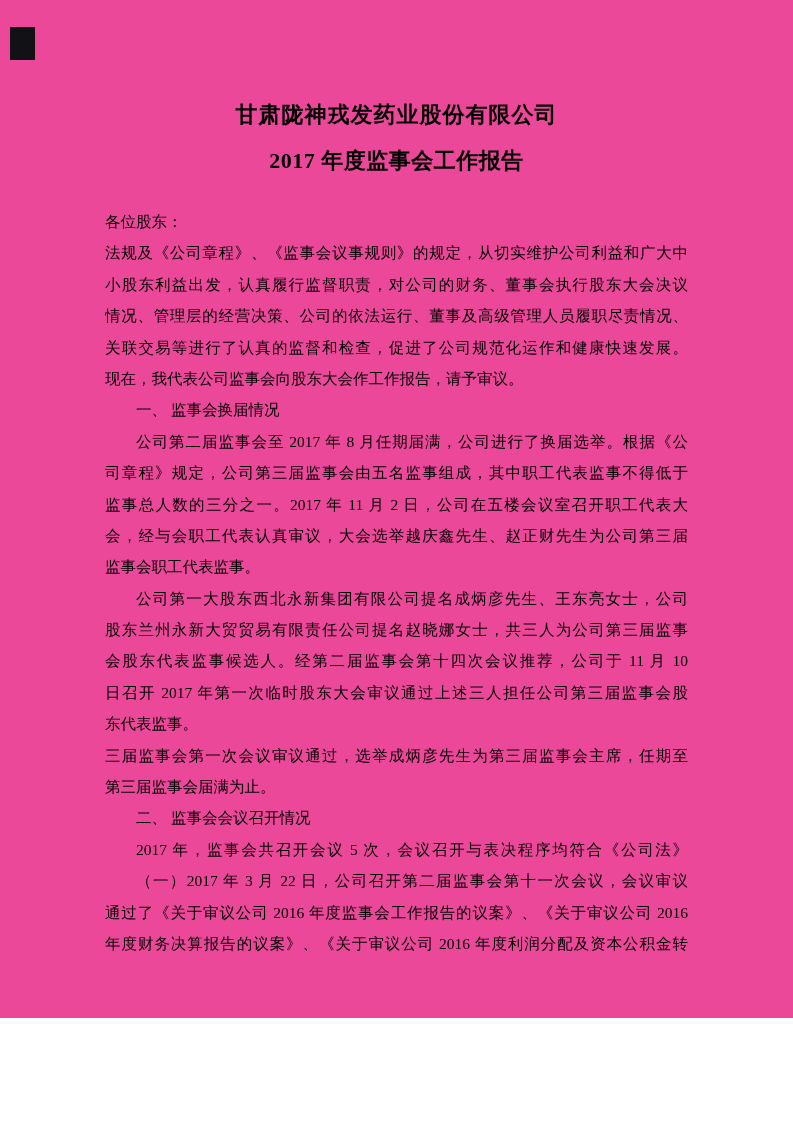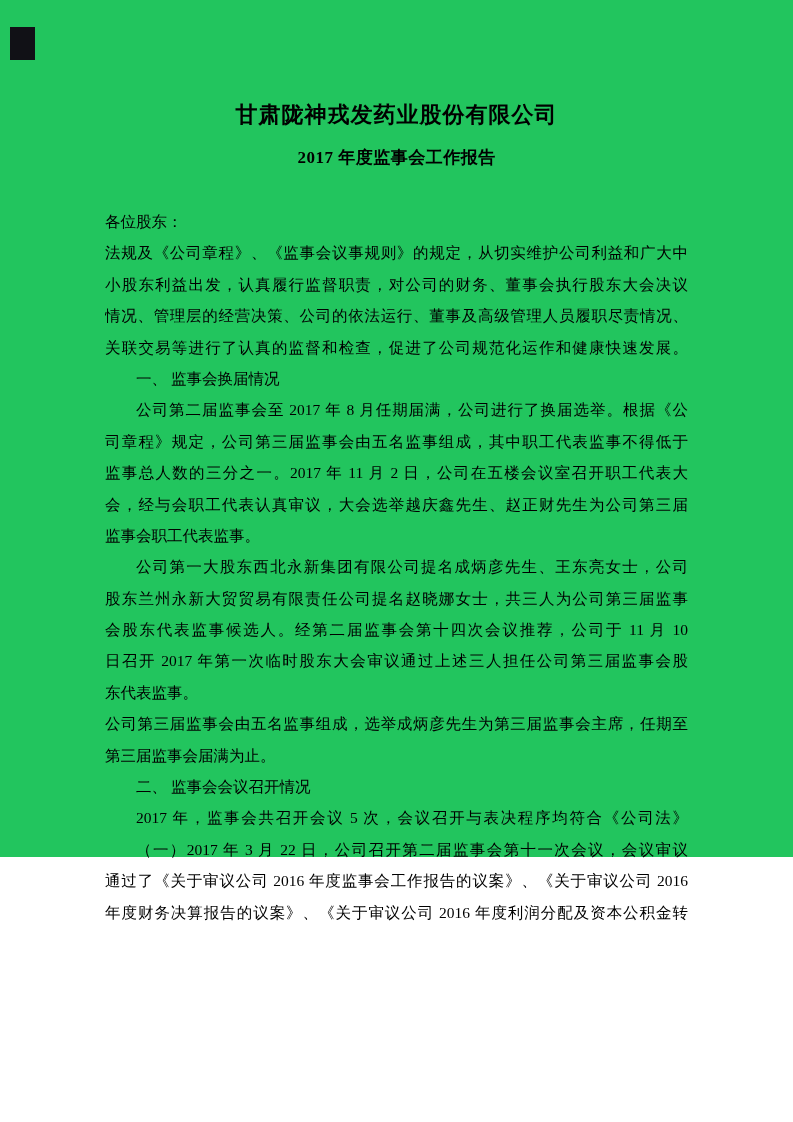--- a/index.html
+++ b/index.html
@@ -5,22 +5,22 @@
   html, body { margin: 0; padding: 0; }
   body {
     width: 793px; height: 1122px;
     background: #ffffff;
     font-family: "Liberation Serif", "DejaVu Serif", serif;
     color: #000000;
     overflow: hidden;
   }
   .page {
     position: relative;
-    width: 793px; height: 857px;
-    background: #22c55e;
+    width: 793px; height: 1018px;
+    background: #ec4899;
   }
   .corner-mark {
     position: absolute;
     left: 10px; top: 27px;
     width: 25px; height: 33px;
   }
   .doc-title {
     position: absolute;
     left: 0; right: 0;
     top: 100px;
@@ -29,21 +29,21 @@
     font-size: 22px;
     font-weight: bold;
     letter-spacing: 1px;
   }
   .doc-subtitle {
     position: absolute;
     left: 0; right: 0;
     top: 146px;
     margin: 0;
     text-align: center;
-    font-size: 17px;
+    font-size: 22px;
     font-weight: bold;
     letter-spacing: 0.5px;
   }
   .doc-body {
     position: absolute;
     left: 105px;
     top: 206px;
     width: 583px;
     font-size: 15.5px;
     line-height: 31.4px;
@@ -73,40 +73,41 @@
 
   <div class="doc-body">
       <div class="block salutation">
         <div class="line">各位股东：</div>
       </div>
       <div class="block para">
         <div class="line fill">法规及《公司章程》、《监事会议事规则》的规定，从切实维护公司利益和广大中</div>
         <div class="line fill">小股东利益出发，认真履行监督职责，对公司的财务、董事会执行股东大会决议</div>
         <div class="line fill">情况、管理层的经营决策、公司的依法运行、董事及高级管理人员履职尽责情况、</div>
         <div class="line fill">关联交易等进行了认真的监督和检查，促进了公司规范化运作和健康快速发展。</div>
+        <div class="line">现在，我代表公司监事会向股东大会作工作报告，请予审议。</div>
       </div>
       <div class="block heading">
         <div class="line indent">一、 监事会换届情况</div>
       </div>
       <div class="block para">
         <div class="line indent fill">公司第二届监事会至 2017 年 8 月任期届满，公司进行了换届选举。根据《公</div>
         <div class="line fill">司章程》规定，公司第三届监事会由五名监事组成，其中职工代表监事不得低于</div>
         <div class="line fill">监事总人数的三分之一。2017 年 11 月 2 日，公司在五楼会议室召开职工代表大</div>
         <div class="line fill">会，经与会职工代表认真审议，大会选举越庆鑫先生、赵正财先生为公司第三届</div>
         <div class="line">监事会职工代表监事。</div>
       </div>
       <div class="block para">
         <div class="line indent fill">公司第一大股东西北永新集团有限公司提名成炳彦先生、王东亮女士，公司</div>
         <div class="line fill">股东兰州永新大贸贸易有限责任公司提名赵晓娜女士，共三人为公司第三届监事</div>
         <div class="line fill">会股东代表监事候选人。经第二届监事会第十四次会议推荐，公司于 11 月 10</div>
         <div class="line fill">日召开 2017 年第一次临时股东大会审议通过上述三人担任公司第三届监事会股</div>
         <div class="line">东代表监事。</div>
       </div>
       <div class="block para">
-        <div class="line fill">公司第三届监事会由五名监事组成，选举成炳彦先生为第三届监事会主席，任期至</div>
+        <div class="line fill">三届监事会第一次会议审议通过，选举成炳彦先生为第三届监事会主席，任期至</div>
         <div class="line">第三届监事会届满为止。</div>
       </div>
       <div class="block heading">
         <div class="line indent">二、 监事会会议召开情况</div>
       </div>
       <div class="block para">
         <div class="line indent fill">2017 年，监事会共召开会议 5 次，会议召开与表决程序均符合《公司法》</div>
       </div>
       <div class="block para">
         <div class="line indent fill">（一）2017 年 3 月 22 日，公司召开第二届监事会第十一次会议，会议审议</div>

